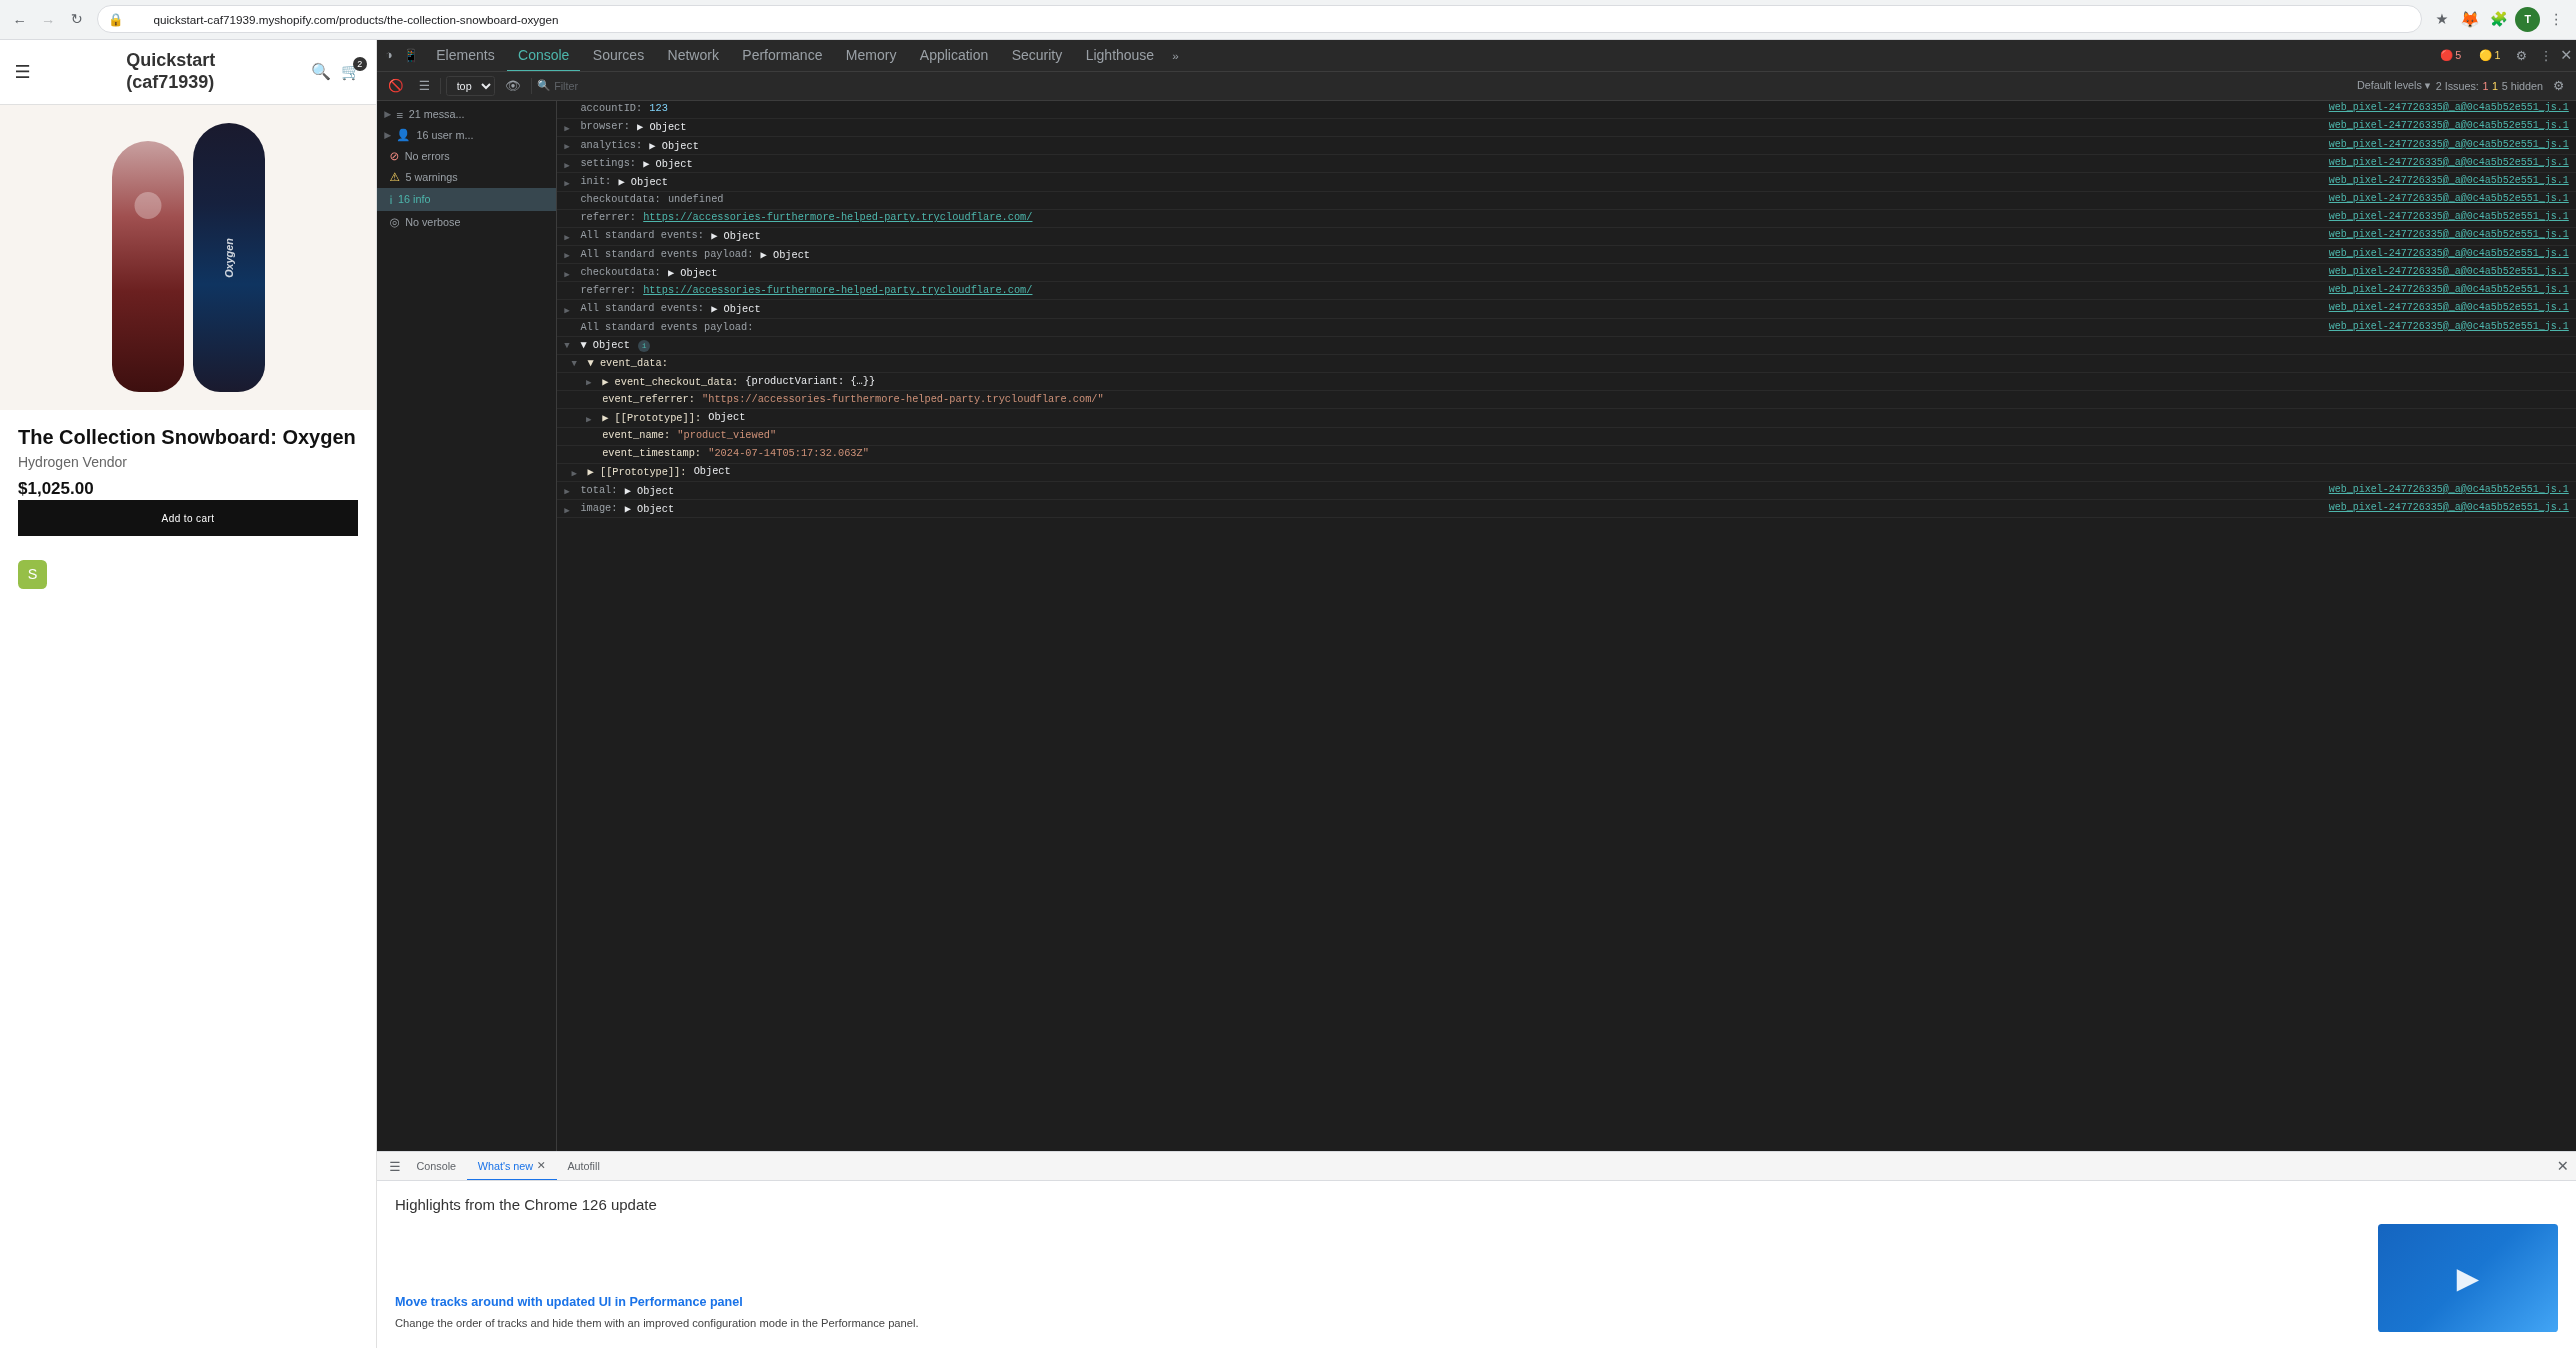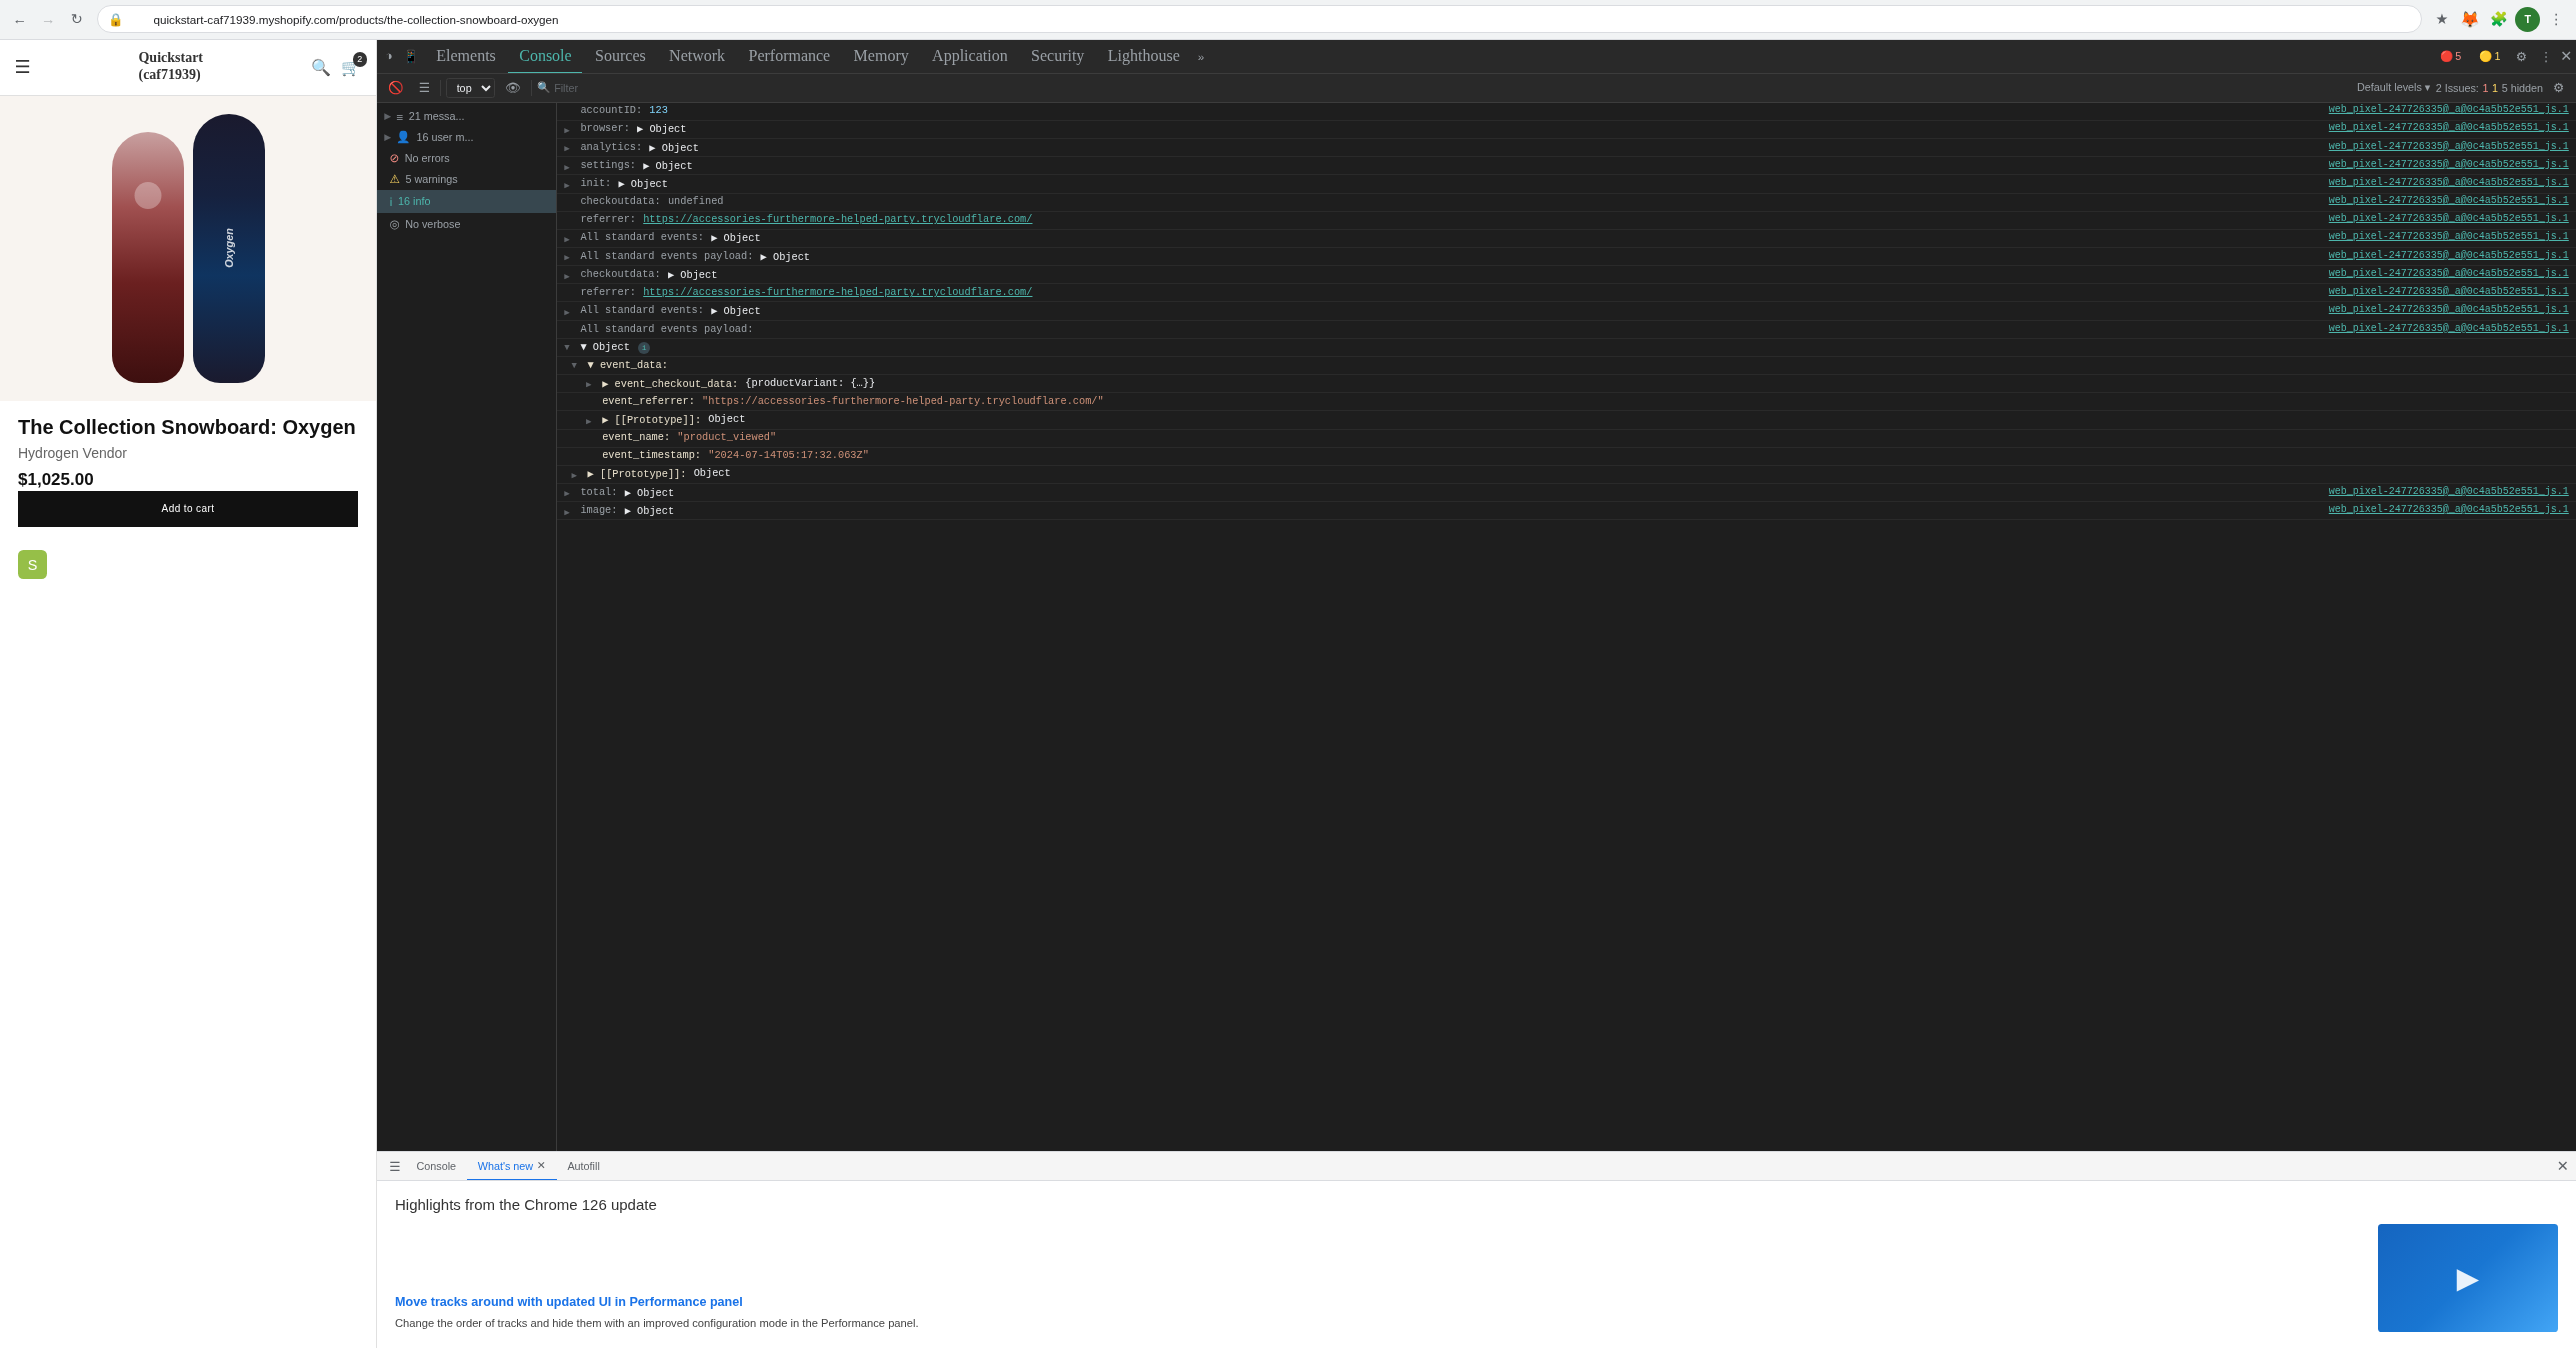--- a/index.html
+++ b/index.html
@@ -17,21 +17,21 @@
     .browser-action-btn { width: 25px; height: 25px; border: none; background: none; cursor: pointer; border-radius: 50%; display: flex; align-items: center; justify-content: center; color: #5f6368; font-size: 14.4px; }
     .profile-btn { width: 25px; height: 25px; border-radius: 50%; background: #2e7d32; color: #fff; display: flex; align-items: center; justify-content: center; font-size: 10.8px; font-weight: 600; cursor: pointer; }
     .fox-icon { font-size: 16px; }
 
     
     .main-area { display: flex; flex: 1; overflow: hidden; }
 
     
     .shop-page { width: 377px; min-width: 377px; background: #fff; display: flex; flex-direction: column; overflow-y: auto; border-right: 0.9px solid #e0e0e0; }
     .shop-header { padding: 10.8px 14.4px; display: flex; align-items: center; justify-content: space-between; border-bottom: 0.9px solid #e0e0e0; }
-    .shop-logo { font-size: 14px; font-weight: 600; color: #333; line-height: 1.2; font-family: Liberation Serif, serif; }
+    .shop-logo { font-size: 18px; font-weight: 600; color: #333; line-height: 1.2; }
     .shop-header-icons { display: flex; gap: 10.8px; align-items: center; }
     .shop-icon-btn { background: none; border: none; cursor: pointer; color: #333; font-size: 16px; position: relative; }
     .cart-badge { position: absolute; top: -5.4px; right: -5.4px; background: #333; color: #fff; border-radius: 50%; width: 14.4px; height: 14.4px; font-size: 9px; display: flex; align-items: center; justify-content: center; }
     .menu-btn { background: none; border: none; cursor: pointer; font-size: 18px; color: #333; }
     .product-image-area { padding: 18px; display: flex; justify-content: center; background: #f8f4f0; }
     .product-image-placeholder { display: flex; gap: 9px; align-items: flex-end; }
     .snowboard-1 { width: 72px; height: 251px; background: linear-gradient(180deg, #c8a0a0 0%, #a05050 30%, #6b2020 60%, #3d0f0f 100%); border-radius: 36px 36px 27px 27px; position: relative; overflow: hidden; }
     .snowboard-1::after { content: ''; position: absolute; top: 20%; left: 50%; transform: translateX(-50%); width: 27px; height: 27px; background: rgba(255,255,255,0.3); border-radius: 50%; }
     .snowboard-2 { width: 72px; height: 269px; background: linear-gradient(180deg, #1a1a2e 0%, #16213e 30%, #0f3460 60%, #1a1a2e 100%); border-radius: 36px 36px 27px 27px; position: relative; overflow: hidden; }
     .snowboard-2::before { content: 'Oxygen'; position: absolute; top: 50%; left: 50%; transform: translate(-50%,-50%) rotate(-90deg); color: rgba(255,255,255,0.8); font-style: italic; font-weight: bold; font-size: 10.8px; white-space: nowrap; }
@@ -39,21 +39,21 @@
     .product-title { font-size: 20px; font-weight: 700; color: #111; margin-bottom: 5.4px; line-height: 1.2; }
     .product-vendor { font-size: 14px; color: #666; margin-bottom: 9px; }
     .product-price { font-size: 17px; font-weight: 600; color: #111; margin-bottom: 1px; }
     .add-to-cart-btn { width: 100%; padding: 12.6px; background: #111; color: #fff; border: none; font-size: 10px; cursor: pointer; letter-spacing: 0.4px; }
     .shopify-logo-area { padding: 9px 18px; display: flex; align-items: center; gap: 7.2px; }
     .shopify-logo { width: 29px; height: 29px; background: #96bf48; border-radius: 5.4px; display: flex; align-items: center; justify-content: center; color: #fff; font-size: 14.4px; }
 
     
     .devtools-panel { flex: 1; display: flex; flex-direction: column; background: #1e1e1e; overflow: hidden; }
     .devtools-tabs { display: flex; align-items: center; background: #292929; border-bottom: 0.9px solid #3c3c3c; padding: 0 3.6px; gap: 1.8px; }
-    .devtools-tab { padding: 7.2px 10.8px; color: #9aa0a6; cursor: pointer; border-bottom: 1.8px solid transparent; white-space: nowrap; font-size: 16px; font-family: Liberation Serif, serif; }
+    .devtools-tab { padding: 7.2px 10.8px; color: #9aa0a6; cursor: pointer; border-bottom: 1.8px solid transparent; white-space: nowrap; font-size: 14px; }
     .devtools-tab.active { color: #4db6ac; border-bottom-color: #4db6ac; }
     .devtools-tab-more { color: #9aa0a6; padding: 7.2px 5.4px; cursor: pointer; }
     .devtools-tab-icons { display: flex; gap: 3.6px; margin-left: auto; align-items: center; }
     .devtools-tab-icon-btn { padding: 3.6px 7.2px; color: #9aa0a6; cursor: pointer; font-size: 10.8px; background: none; border: none; white-space: nowrap; }
     .error-badge { display: inline-flex; align-items: center; gap: 1.8px; color: #f28b82; }
     .warn-badge { display: inline-flex; align-items: center; gap: 1.8px; color: #fdd663; }
     .gear-icon { font-size: 12.6px; color: #9aa0a6; cursor: pointer; }
     .close-icon-btn { font-size: 14.4px; color: #9aa0a6; cursor: pointer; background: none; border: none; }
 
     

